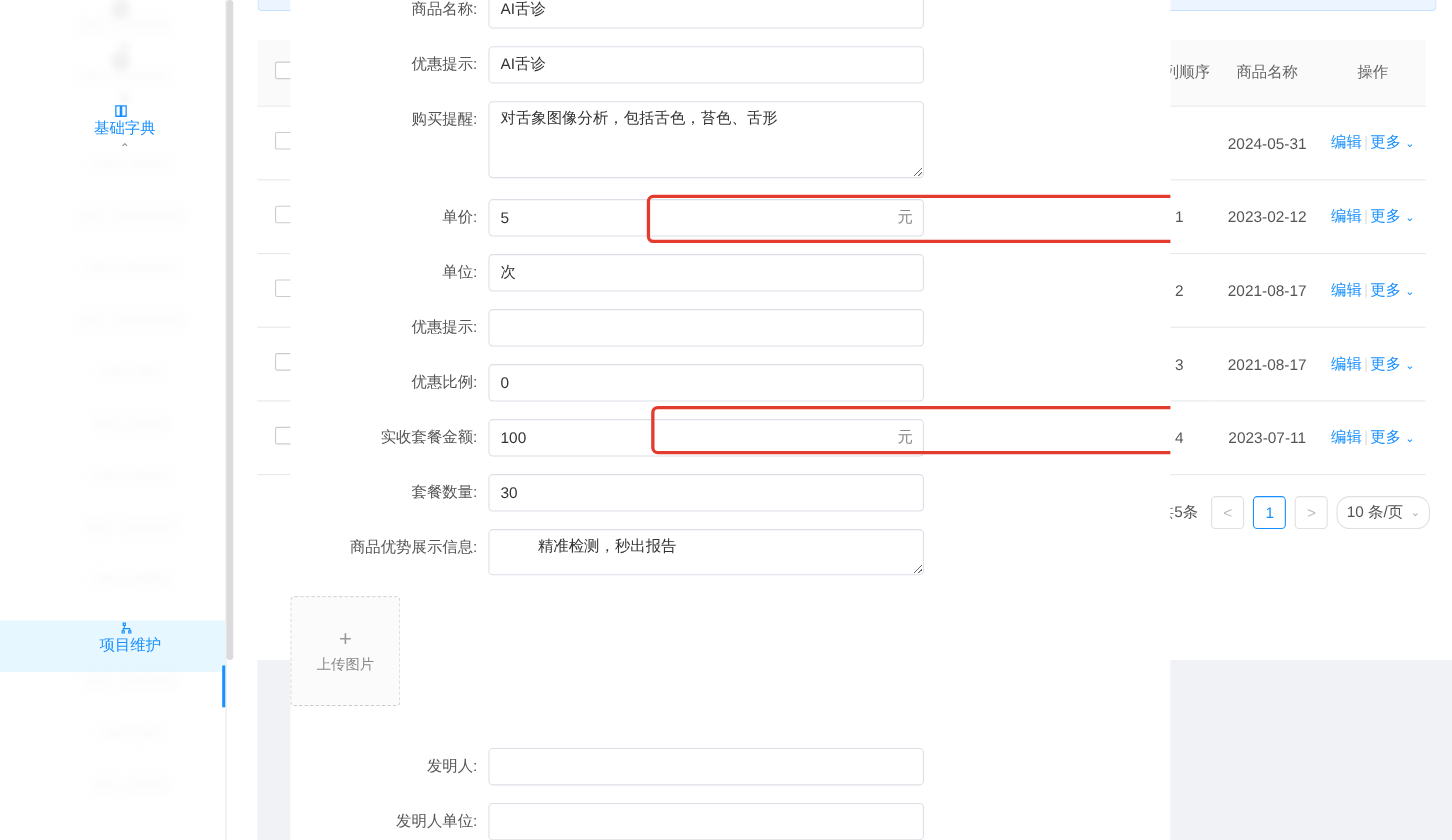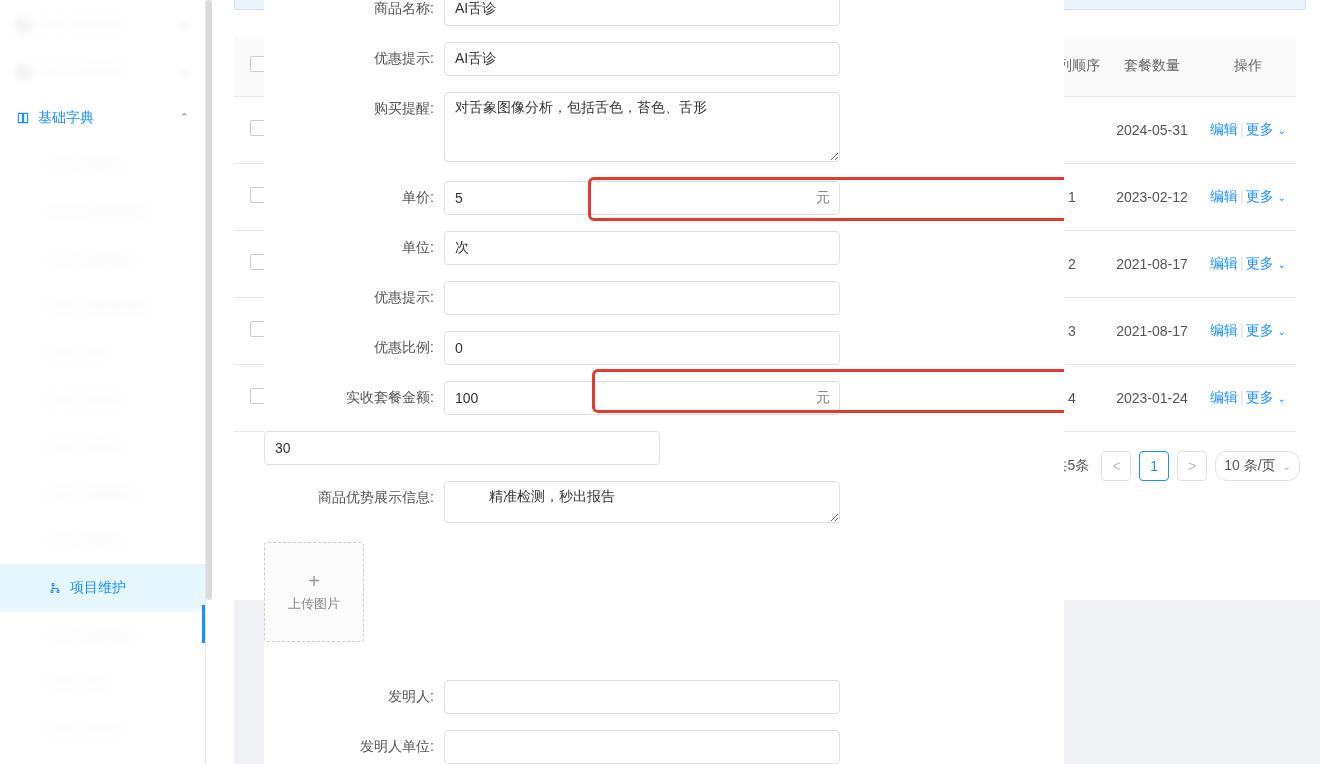--- a/index.html
+++ b/index.html
@@ -19,25 +19,26 @@
     width: 206px;
     height: 764px;
     background: #fff;
     border-right: 1px solid #e8e8e8;
     overflow: hidden;
   }
   .sidebar-item {
     display: flex;
     align-items: center;
     justify-content: center;
-    padding: 0 16px 0 16px;
+    padding: 0 16px 0 38px;
     height: 47px;
     font-size: 14px;
     color: #555;
     cursor: pointer;
+    flex-direction: column;
   }
   .sidebar-item.sub { padding-left: 48px; color: #555; }
   .sidebar-item.blurred { filter: blur(4px); color:#999;}
   .sidebar-item .caret { font-size: 11px; color: #888; }
   .sidebar-item .icn { width: 14px; height: 14px; margin-right: 8px; display:inline-flex; align-items:center; justify-content:center;}
   .sidebar-item .lbl { flex: 1; }
   .sidebar-item.active-parent { color: #1890ff; }
   .sidebar-item.active {
     background: #e6f7ff;
     color: #1890ff;
@@ -293,21 +294,21 @@
         <tr>
           <th><span class="checkbox"></span></th>
           <th></th>
             <th></th>
             <th></th>
             <th></th>
             <th></th>
             <th></th>
             <th></th>
           <th>排列顺序</th>
-          <th>套餐数量</th>
+          <th>商品名称</th>
           <th>操作</th>
         </tr>
       </thead>
       <tbody id="tbody">
       <tr>
             <td><span class="checkbox"></span></td>
             <td></td>
             <td></td>
             <td></td>
             <td></td>
@@ -360,21 +361,21 @@
           <tr>
             <td><span class="checkbox"></span></td>
             <td></td>
             <td></td>
             <td></td>
             <td></td>
             <td></td>
             <td></td>
             <td></td>
             <td>4</td>
-            <td>2023-01-24</td>
+            <td>2023-07-11</td>
             <td><span class="link">编辑</span><span class="sep">|</span><span class="link">更多<span class="chev-sm"> ⌄</span></span></td>
           </tr>
         </tbody>
     </table>
   </div>
 
   <div class="pager">
     <span class="count">-5 共5条</span>
     <span class="nav">&lt;</span>
     <span class="page current">1</span>
@@ -426,20 +427,21 @@
       <div class="fctl"><input class="fi" value="0" style=""></div>
     </div>
     <div class="form-row">
       <div class="flabel short">实收套餐金额:</div>
       <div class="fctl">
         <input class="fi" value="100" style="">
         <span class="suffix">元</span>
       </div>
     </div>
     <div class="form-row">
+      <div class="flabel short">套餐数量:</div>
       <div class="fctl"><input class="fi" value="30" style=""></div>
     </div>
     <div class="form-row">
       <div class="flabel short">商品优势展示信息:</div>
       <div class="fctl"><textarea class="fi ta ta-sm" style="height: 42px;">精准检测，秒出报告</textarea></div>
     </div>
     <div class="form-row">
       <div class="fctl">
         <div class="upload">
           <div class="plus">+</div>

